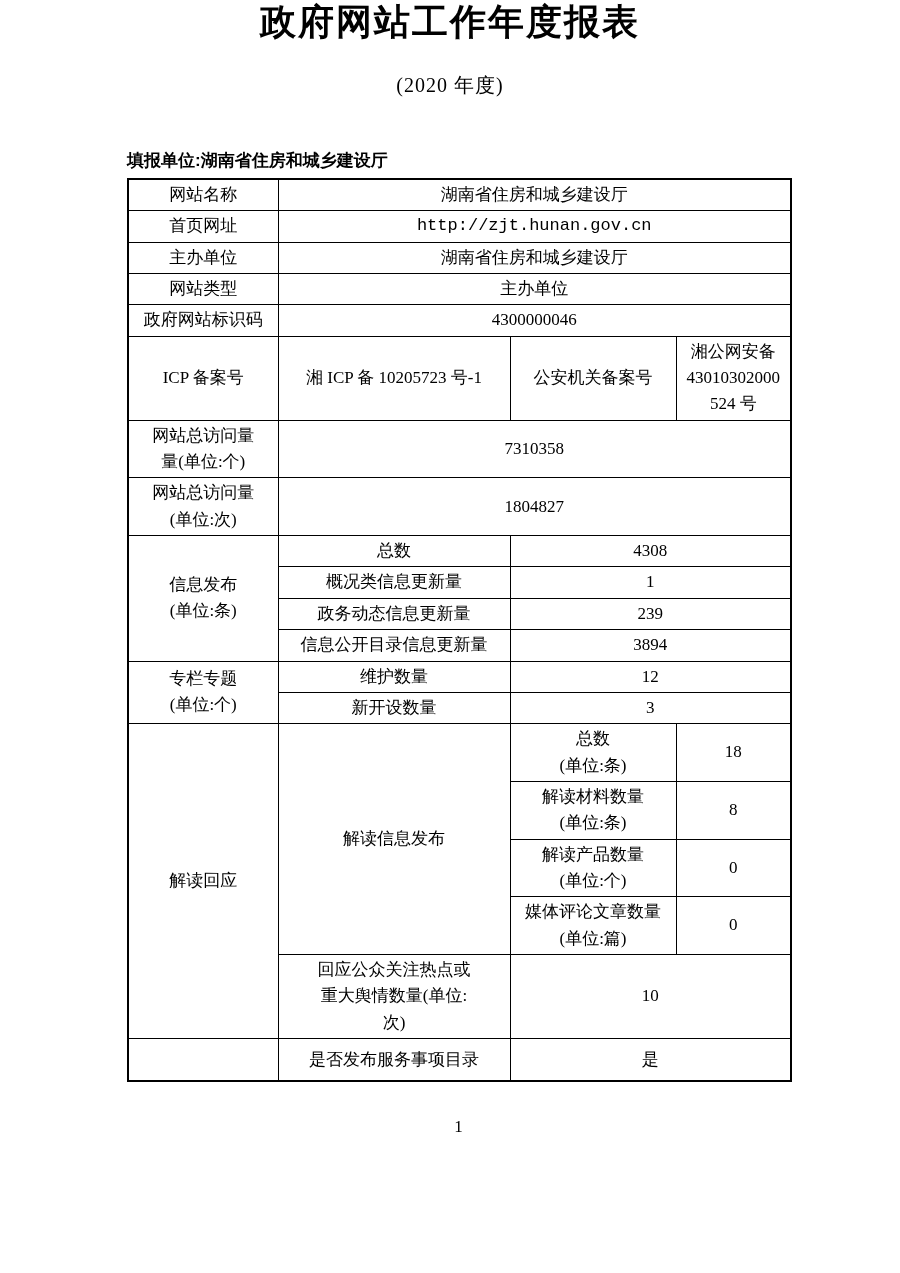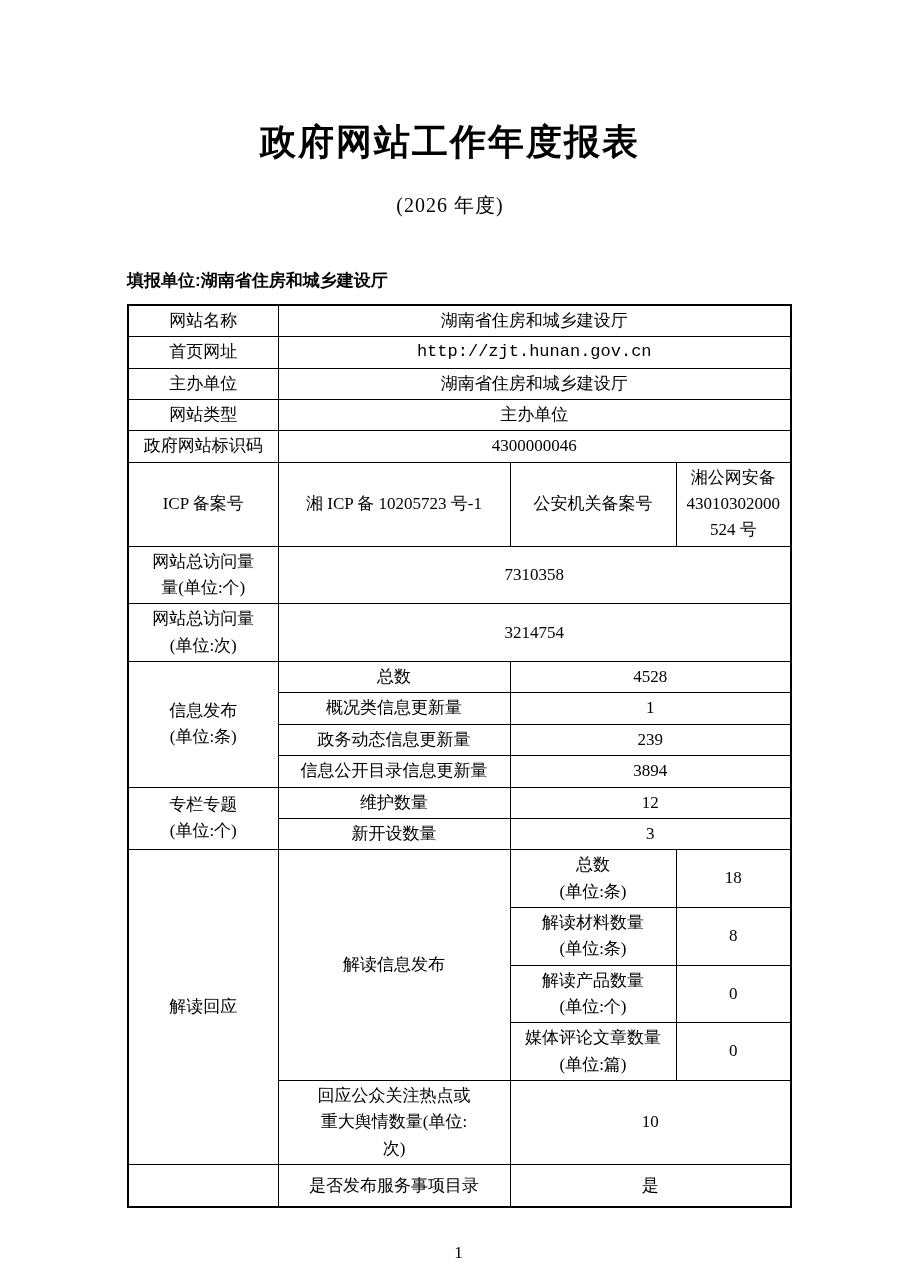--- a/index.html
+++ b/index.html
@@ -7,21 +7,20 @@
   body {
     width: 900px;
     height: 1273px;
     font-family: "Liberation Serif", "DejaVu Serif", serif;
     color: #000000;
     position: relative;
   }
   .page {
     width: 900px;
     height: 1273px;
-    padding-top: 120px;
     overflow: hidden;
   }
   .title {
     text-align: center;
     font-family: "Liberation Sans", "DejaVu Sans", sans-serif;
     font-weight: bold;
     font-size: 36px;
     line-height: 44px;
     letter-spacing: 2px;
   }
@@ -37,21 +36,21 @@
     width: 663px;
   }
   .unit-line {
     margin-top: 53px;
     font-family: "Liberation Sans", "DejaVu Sans", sans-serif;
     font-weight: bold;
     font-size: 17px;
     line-height: 22px;
   }
   table.report {
-    margin-top: 12px;
+    margin-top: 6px;
     border-collapse: collapse;
     table-layout: fixed;
     width: 663px;
     border: 2px solid #000;
   }
   table.report td {
     border: 1px solid #000;
     text-align: center;
     vertical-align: middle;
     font-size: 17px;
@@ -73,21 +72,21 @@
     line-height: 22px;
     margin-top: 34px;
   }
 </style>
 </head>
 <body>
 
 <div class="page">
 
   <div class="title">政府网站工作年度报表</div>
-  <div class="subtitle">(2026 年度)</div>
+  <div class="subtitle">(2020 年度)</div>
 
   <div class="content">
     <div class="unit-line">填报单位:湖南省住房和城乡建设厅</div>
 
     <table class="report">
       <colgroup>
         <col style="width:150px">
         <col style="width:232px">
         <col style="width:166px">
         <col style="width:115px">
@@ -122,27 +121,27 @@
 524 号</td>
         </tr>
         <tr class="rh-v">
           <td>网站总访问量
 量(单位:个)</td>
           <td colspan="3">7310358</td>
         </tr>
         <tr class="rh-v">
           <td>网站总访问量
 (单位:次)</td>
-          <td colspan="3">3214754</td>
+          <td colspan="3">1804827</td>
         </tr>
         <tr class="rh-a">
           <td rowspan="4">信息发布
 (单位:条)</td>
           <td>总数</td>
-          <td colspan="2">4528</td>
+          <td colspan="2">4308</td>
         </tr>
         <tr class="rh-a">
           <td>概况类信息更新量</td>
           <td colspan="2">1</td>
         </tr>
         <tr class="rh-a">
           <td>政务动态信息更新量</td>
           <td colspan="2">239</td>
         </tr>
         <tr class="rh-a">

